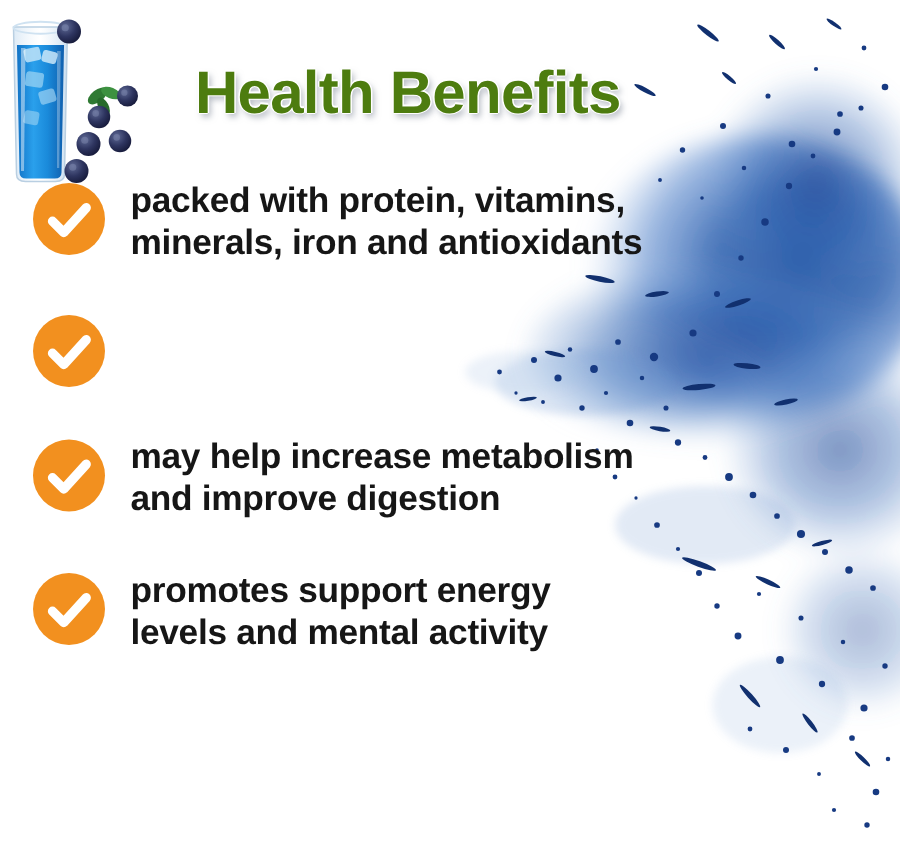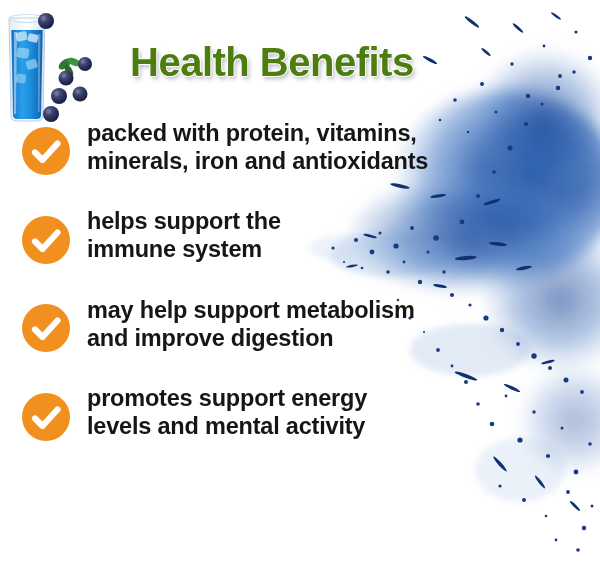--- a/index.html
+++ b/index.html
@@ -57,21 +57,21 @@
   
   .benefits {
     position: absolute;
     left: 22px;
     top: 120px;
     width: 500px;
   }
   .benefit-row {
     position: relative;
     display: flex;
-    align-items: flex-end;
+    align-items: flex-start;
     margin-bottom: 33px;
   }
   .check-badge {
     flex: 0 0 auto;
     width: 48px;
     height: 48px;
     border-radius: 50%;
     background: #f2901f;
     margin-top: 2px;
     position: relative;
@@ -310,31 +310,29 @@
       <span class="benefit-text">packed with protein, vitamins,
 minerals, iron and antioxidants</span>
     </div>
 
     <div class="benefit-row">
       <span class="check-badge">
         <svg width="48" height="48" viewBox="0 0 48 48">
           <path d="M13 25.5 L20.5 33 L35.5 16.5" fill="none" stroke="#ffffff" stroke-width="6.2" stroke-linecap="round" stroke-linejoin="round"></path>
         </svg>
       </span>
-      <span class="benefit-text">helps support the
-immune system</span>
     </div>
 
     <div class="benefit-row">
       <span class="check-badge">
         <svg width="48" height="48" viewBox="0 0 48 48">
           <path d="M13 25.5 L20.5 33 L35.5 16.5" fill="none" stroke="#ffffff" stroke-width="6.2" stroke-linecap="round" stroke-linejoin="round"></path>
         </svg>
       </span>
-      <span class="benefit-text">may help support metabolism
+      <span class="benefit-text">may help increase metabolism
 and improve digestion</span>
     </div>
 
     <div class="benefit-row">
       <span class="check-badge">
         <svg width="48" height="48" viewBox="0 0 48 48">
           <path d="M13 25.5 L20.5 33 L35.5 16.5" fill="none" stroke="#ffffff" stroke-width="6.2" stroke-linecap="round" stroke-linejoin="round"></path>
         </svg>
       </span>
       <span class="benefit-text">promotes support energy

